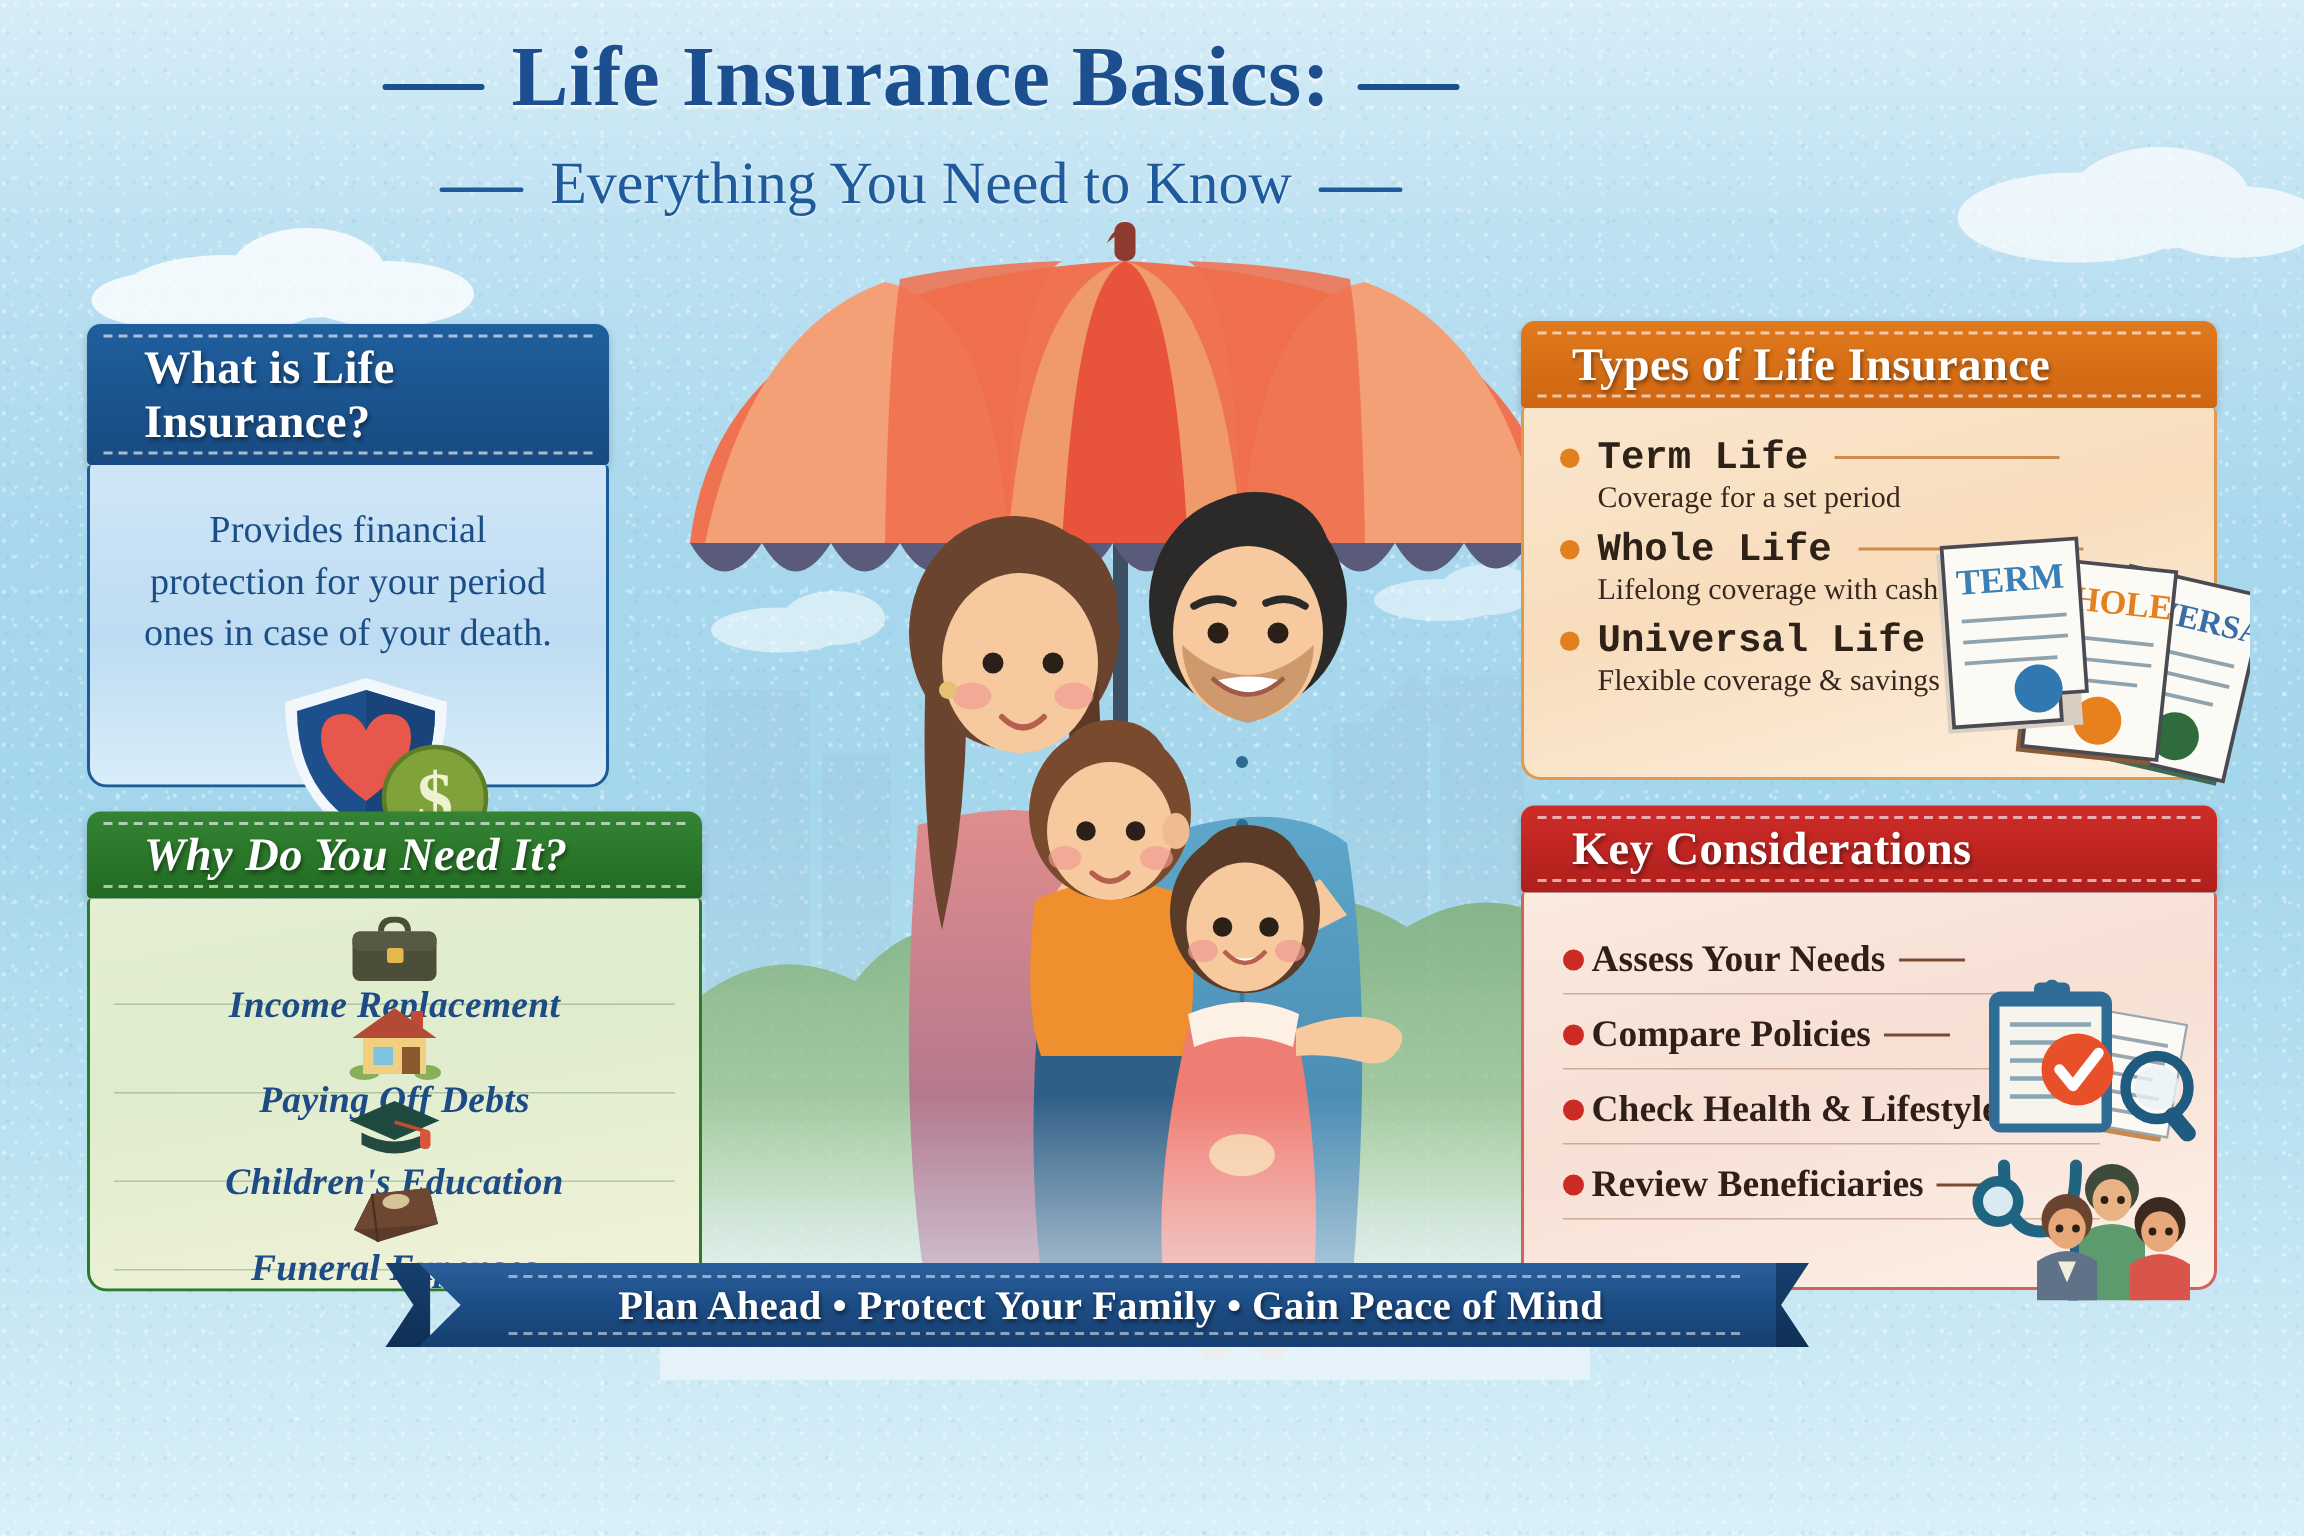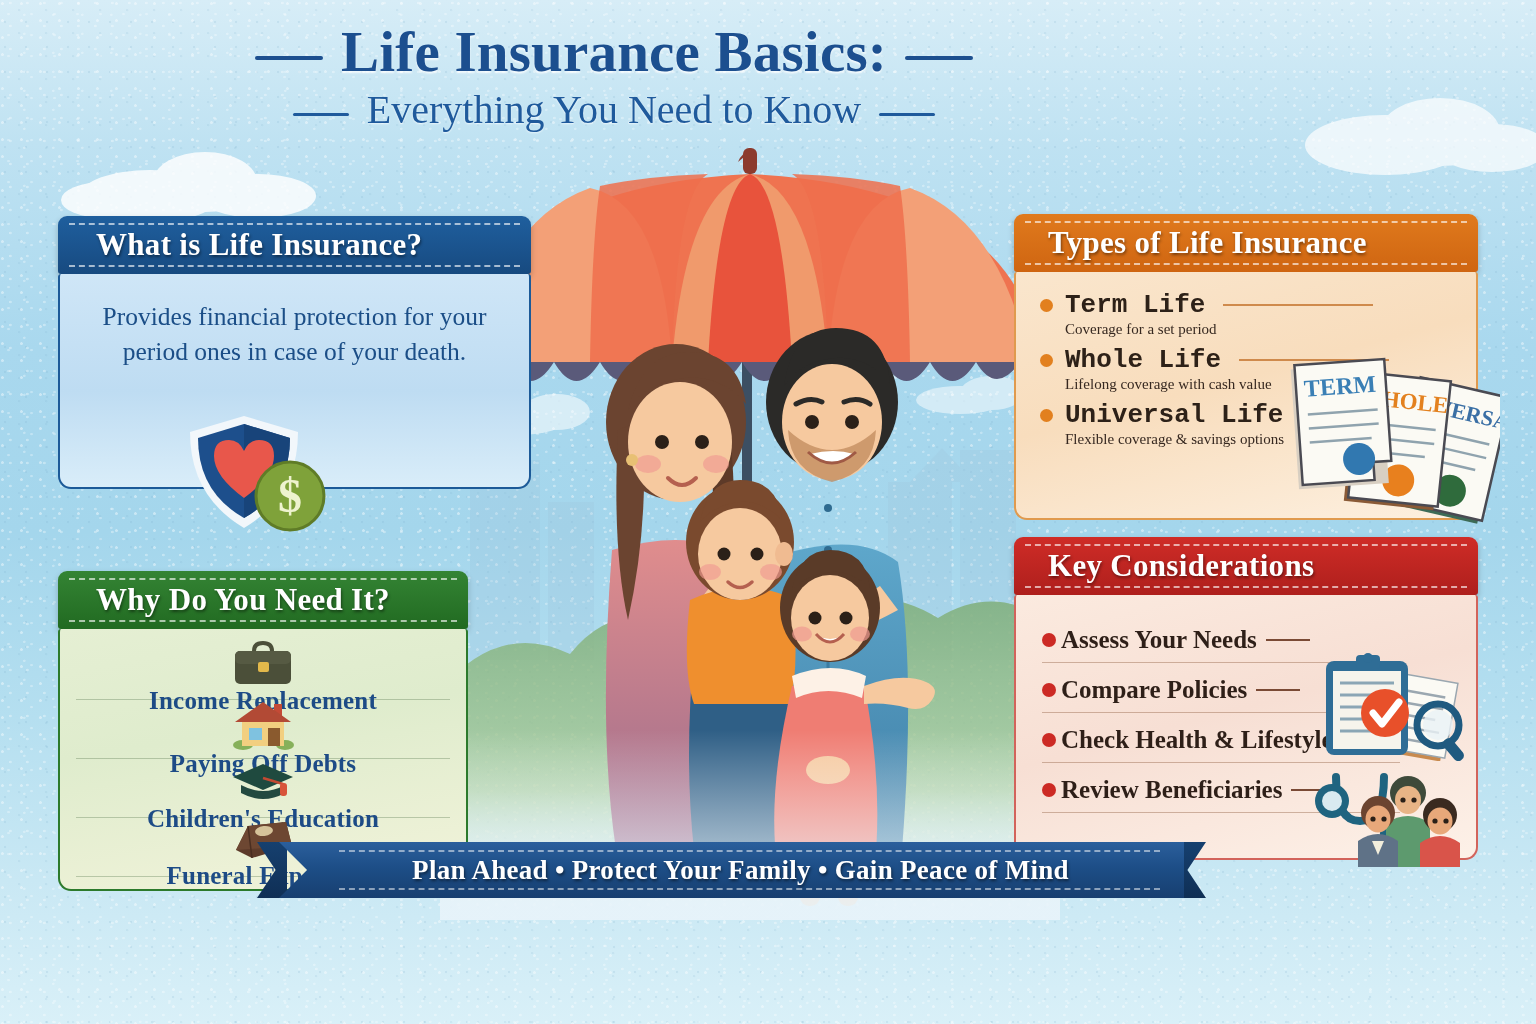--- a/index.html
+++ b/index.html
@@ -41,21 +41,21 @@
     text-shadow: 0 2px 2px rgba(255,255,255,.75);
     display: inline-block; position: relative;
   }
   .title-main::before, .title-main::after {
     content:""; position:absolute; top: 56%; width: 68px; height: 4px;
     background:#1c4f8f; border-radius:2px;
   }
   .title-main::before { left: -86px; }
   .title-main::after  { right: -86px; }
   .title-sub {
-    margin-top: 4px;
+    margin-top: 16px;
     font-family: "Liberation Serif", serif;
     font-size: 40px; color:#1f5a9c; display:inline-block; position:relative;
     text-shadow: 0 1px 2px rgba(255,255,255,.7);
   }
   .title-sub::before, .title-sub::after {
     content:""; position:absolute; top: 58%; width: 56px; height: 3px;
     background:#1f5a9c; border-radius:2px;
   }
   .title-sub::before { left:-74px; }
   .title-sub::after  { right:-74px; }
@@ -82,34 +82,34 @@
   .card-head::before { top: 7px; }
   .card-head::after  { bottom: 7px; }
   .card-body {
     position: relative;
     border-radius: 3px 3px 13px 13px;
     border-width: 2px; border-style: solid; border-top: none;
     overflow: visible;
   }
 
   
-  #card-what { left:58px; top:216px; width: 473px; }
+  #card-what { left:58px; top:216px; width: 348px; }
   #card-what .card-head { background: linear-gradient(180deg,#1f5f9e,#174a80); }
   #card-what .card-body {
     height: 215px; border-color:#1c5a98;
     background: linear-gradient(180deg,#cfe6f7 0%,#bedcf2 55%,#d9edf9 100%);
   }
   .what-text {
     padding: 26px 30px 0 30px; text-align:center;
     font-family:"Liberation Serif", serif;
     font-size: 25.5px; color:#1b4e87; line-height:1.36;
   }
 
   
-  #card-why { left:58px; top:571px; width: 410px; }
+  #card-why { left:58px; top:541px; width: 410px; font-style: italic; }
   #card-why .card-head { background: linear-gradient(180deg,#348434,#216a21); }
   #card-why .card-body {
     height: 262px; border-color:#2c7a2c;
     background: linear-gradient(170deg,#e5efd3 0%,#dfeccd 40%,#f2f3da 100%);
     padding: 12px 16px 8px 16px;
   }
   .why-row {
     display:flex; align-items:center; height:59px;
     border-bottom: 1px solid rgba(90,120,80,.35);
     flex-direction: column;
@@ -131,21 +131,21 @@
   }
   .type-item { margin-bottom: 7px; }
   .type-head { display:flex; align-items:center; gap:12px; }
   .dot-o { width:13px;height:13px;border-radius:50%;background:#e2801f;flex:none; }
   .type-name {
     font-family:Liberation Mono, monospace; font-weight:bold;
     font-size:26px; color:#2d2118; white-space:nowrap;
   }
   .type-rule { flex:1; height:0; border-top:2px solid #cf8a4c; margin-left:6px; max-width:150px; }
   .type-desc {
-    font-family:"Liberation Serif", serif; font-size: 15px; color:#362820;
+    font-family:"Liberation Serif", serif; font-size: 20px; color:#362820;
     margin: 1px 0 0 25px;
   }
 
   
   #card-key { left:1014px; top:537px; width: 464px; }
   #card-key .card-head { background: linear-gradient(180deg,#cf2c27,#ae1f1c); padding-left:34px; }
   #card-key .card-body {
     height: 265px; border-color:#d2635b;
     background: linear-gradient(165deg,#fbeadf 0%,#f7dfd4 45%,#fdf1e8 100%);
     padding: 20px 18px 0 26px;

